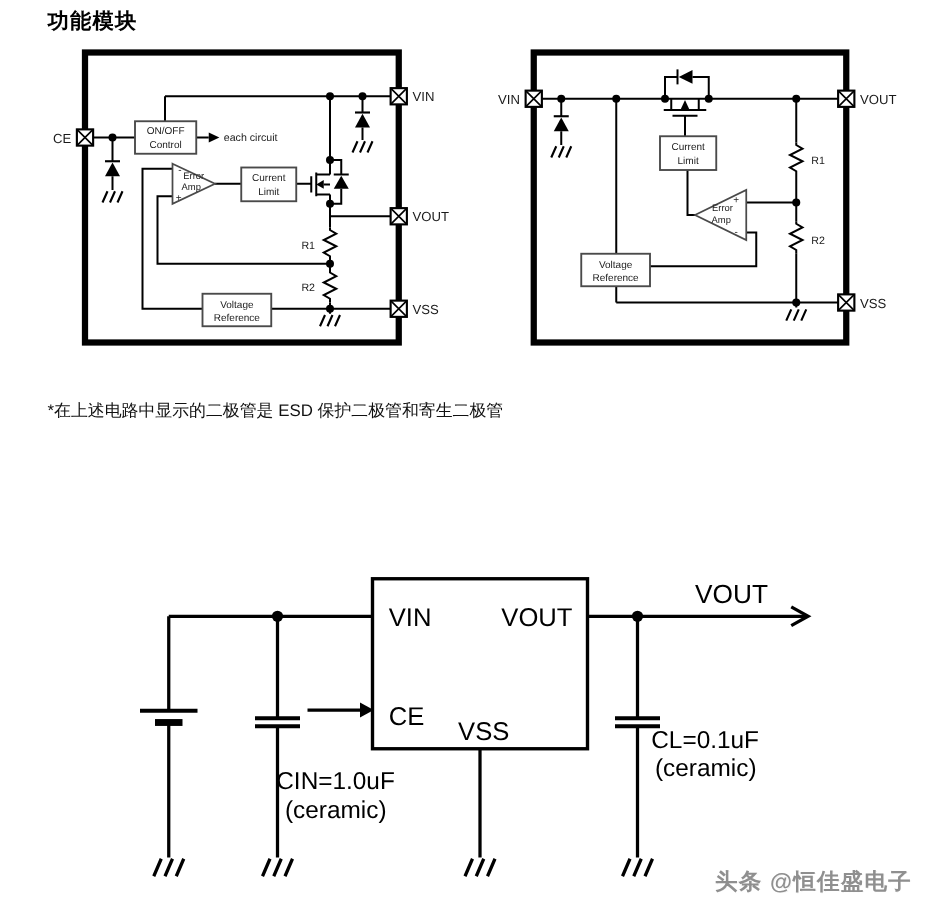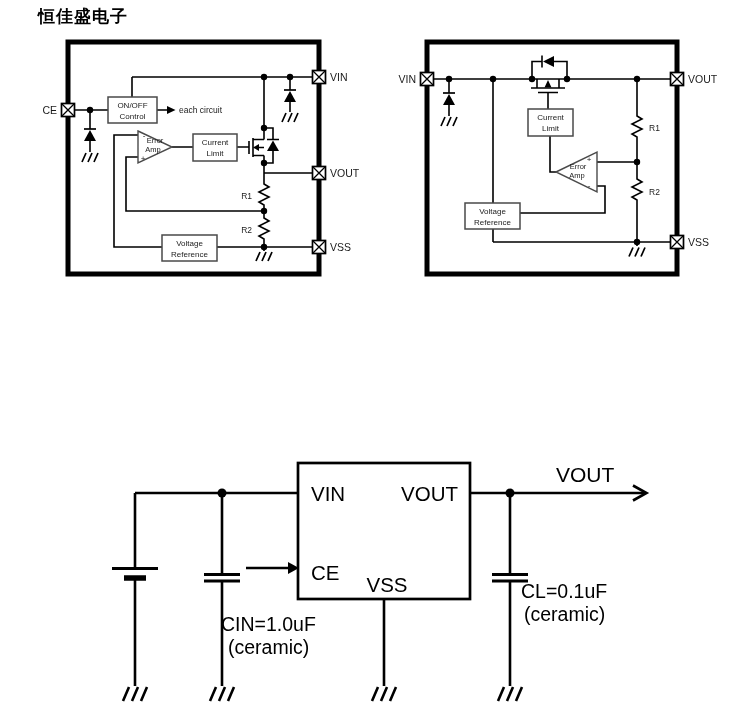--- a/index.html
+++ b/index.html
@@ -186,15 +186,17 @@
     <text class="big" x="311" y="580">CE</text>
     <text class="big" x="387" y="592" text-anchor="middle">VSS</text>
     <text class="big" x="556" y="482" style="font-size:21px">VOUT</text>
     <text class="big" x="221" y="631" style="font-size:19.5px">CIN=1.0uF</text>
     <text class="big" x="228" y="654" style="font-size:19.5px">(ceramic)</text>
     <text class="big" x="521" y="598" style="font-size:19.5px">CL=0.1uF</text>
     <text class="big" x="524" y="621" style="font-size:19.5px">(ceramic)</text>
   </g>
 </svg>
 
-<div class="h1" style="top:5px">恒佳盛电子</div>
+<div class="h1" style="top:5px">功能模块</div>
+<div class="note">*在上述电路中显示的二极管是 ESD 保护二极管和寄生二极管</div>
+<div class="watermark">头条 @恒佳盛电子</div>
 
 </div>
 
 </body></html>

